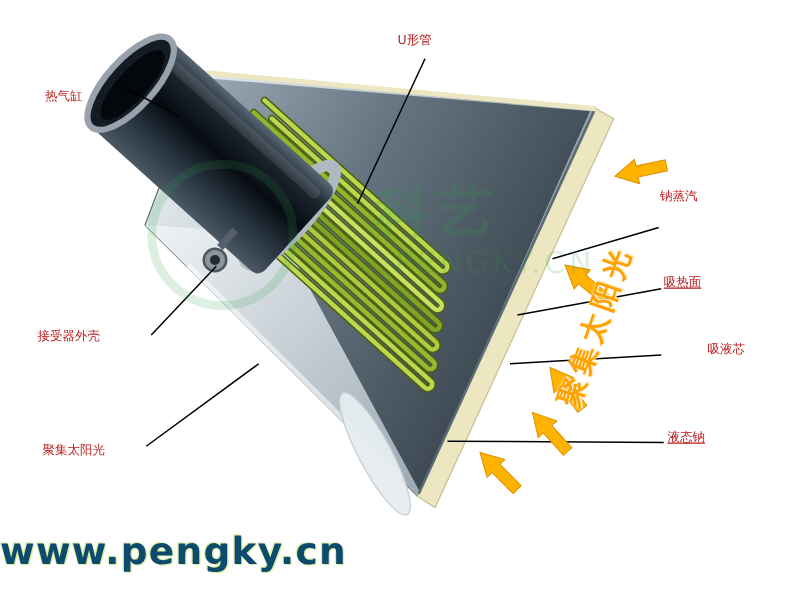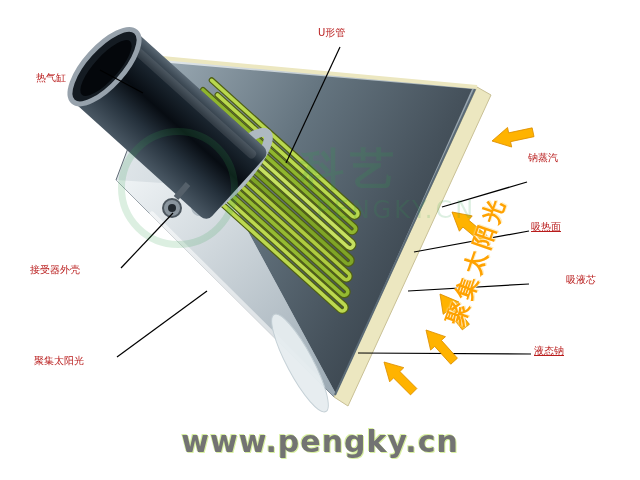--- a/index.html
+++ b/index.html
@@ -3,22 +3,22 @@
 <meta charset="utf-8">
 <style>
   html,body{margin:0;padding:0;background:#ffffff;}
   #stage{position:relative;width:640px;height:480px;background:#ffffff;overflow:hidden;
          font-family:"DejaVu Sans","Liberation Sans",sans-serif;}
   #diagram-svg{position:absolute;left:0;top:0;}
   .lbl{position:absolute;font-size:10px;color:#b91c1c;white-space:nowrap;line-height:1.1;}
   .sun-text{position:absolute;left:398px;top:247px;width:152px;height:26px;text-align:center;
             font-size:23px;font-weight:bold;color:#ffa200;letter-spacing:4px;
             transform:rotate(-71deg);text-shadow:0 0 2px #fff,1px 1px 0 #ffe9b0;white-space:nowrap;}
-  .url-text{position:absolute;left:0;right:0;top:424px;text-align:center;font-size:30px;
-            font-weight:bold;color:#737373;letter-spacing:1px;
+  .url-text{position:absolute;left:0;right:0;top:424px;font-size:30px;
+            font-weight:bold;color:#0c4a6e;letter-spacing:1px;
             text-shadow:1px 1px 0 #d8f0a0,-1px -1px 0 #d8f0a0,0 0 5px #ffffff;}
   .wm{position:absolute;color:#2ea04c;}
   .wm-circle{left:118px;top:128px;width:106px;height:106px;border:7px solid #2ea04c;
              border-radius:50%;opacity:.17;}
   .wm-cn{left:300px;top:140px;font-size:44px;font-weight:bold;letter-spacing:6px;opacity:.18;}
   .wm-latin{left:316px;top:196px;font-size:24px;font-weight:normal;letter-spacing:3px;opacity:.16;}
 </style>
 </head>
 <body>
 

